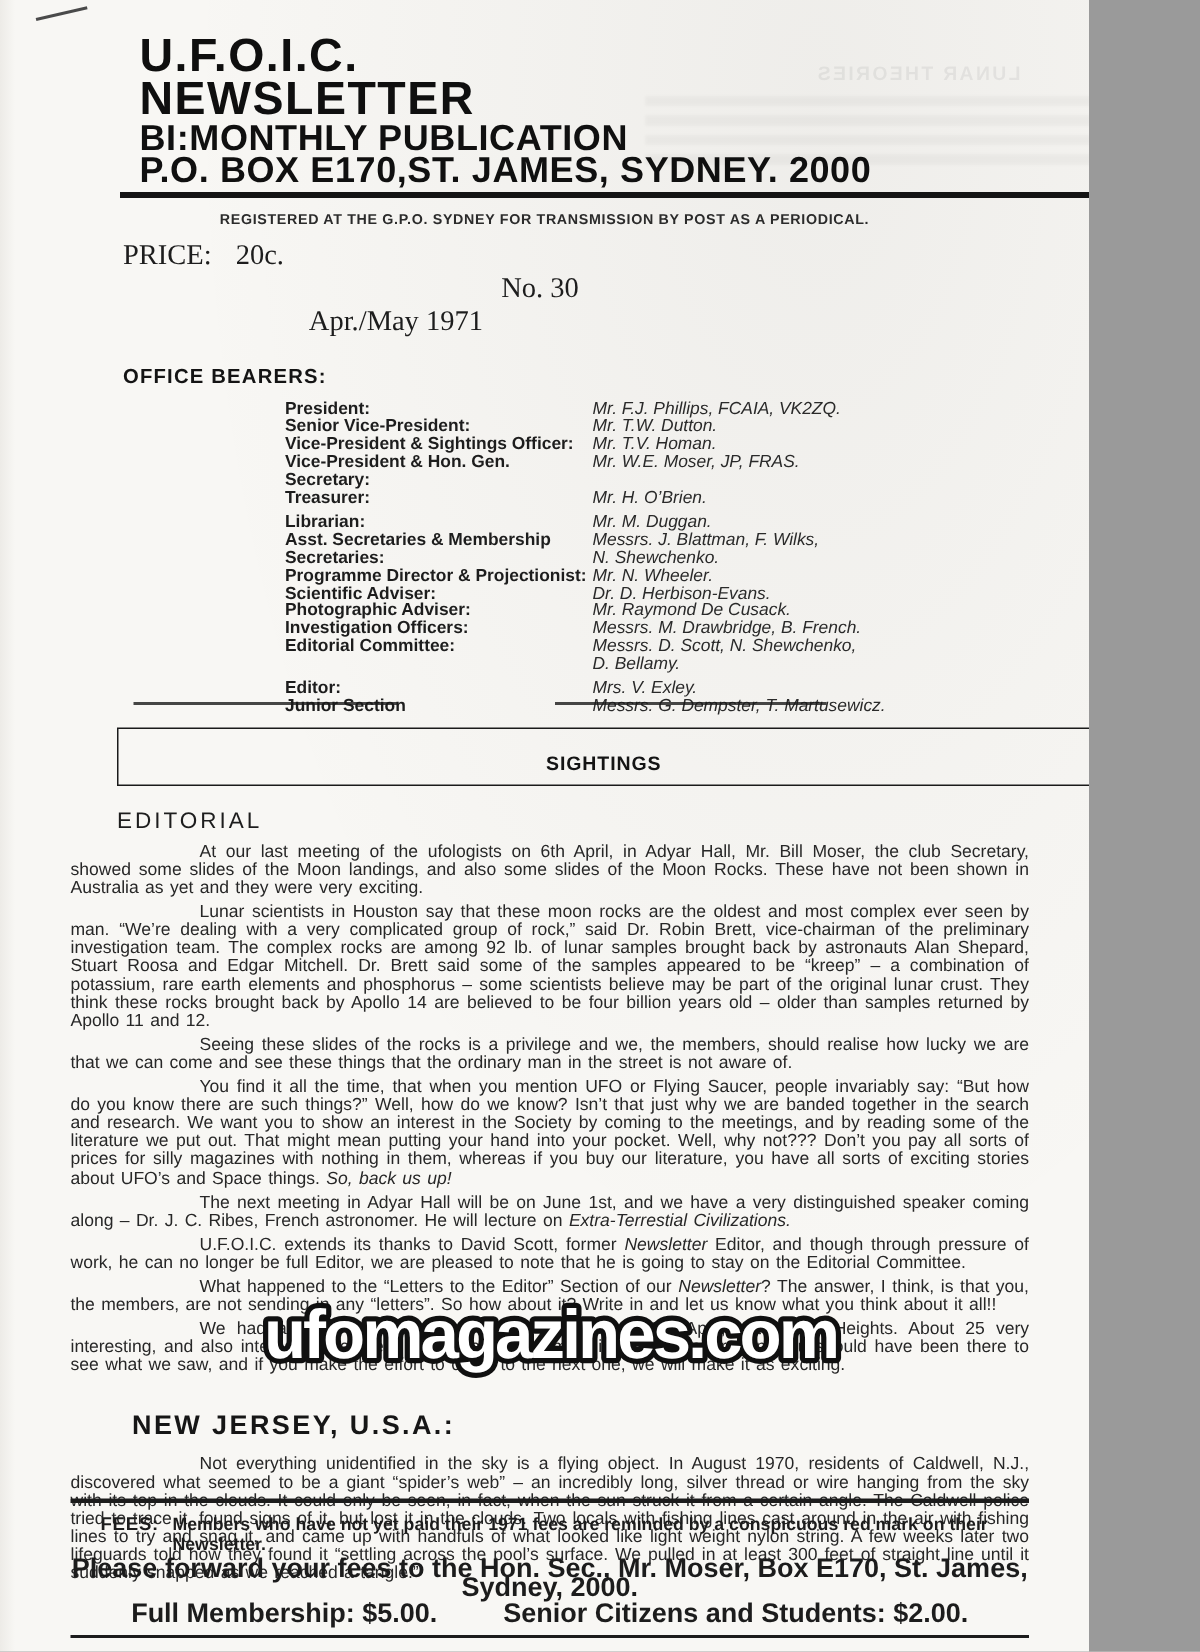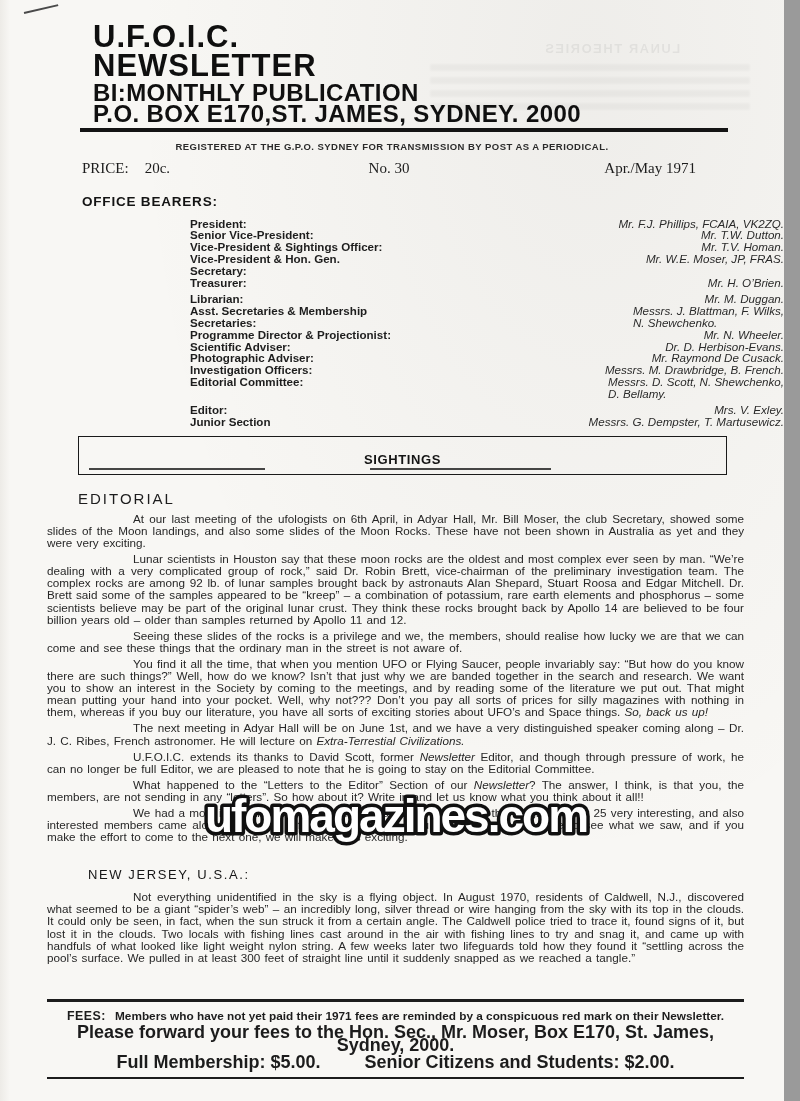--- a/index.html
+++ b/index.html
@@ -1,17 +1,17 @@
 <!DOCTYPE html>
 <html><head>
 <meta charset="utf-8">
 <style>
   html,body { margin:0; padding:0; background:#9a9a9a; }
   .page {
-    position:relative; width:784px; height:1101px; overflow:hidden;
+    position:relative; width:726px; height:1101px; overflow:hidden;
     margin:0; box-sizing:border-box;
     font-family:"Liberation Sans", sans-serif; color:#262626;
     background:
       radial-gradient(ellipse at 75% 6%, rgba(60,55,50,0.05), rgba(0,0,0,0) 55%),
       linear-gradient(90deg, #edebe7 0px, #f8f7f4 10px, #f8f7f4 790px, #f1efec 800px),
       #f8f7f4;
   }
   
   .scan-line { position:absolute; left:24px; top:12px; width:35px; height:1.7px;
     background:#4a4a4a; transform:rotate(-13deg); transform-origin:left center; }
@@ -26,30 +26,30 @@
   .masthead { margin:22px 0 0 93px; }
   .mast-title { font-size:31px; font-weight:bold; letter-spacing:1px; line-height:29px; color:#0f0f0f; }
   .mast-sub { font-size:24px; font-weight:bold; letter-spacing:0.4px; line-height:20.5px; color:#101010; }
   .mast-sub.first { margin-top:3px; }
   .rule-thick { margin:4px 0 0 80px; width:648px; height:3.5px; background:#141414; }
   .registered { margin-top:9px; text-align:center; font-size:9.5px; font-weight:bold;
     letter-spacing:0.45px; color:#2b2b2b; }
 
   
   .price-row { display:flex; margin:8px 88px 0 82px; font-family:"Liberation Serif", serif;
-    font-size:15px; color:#1d1d1d; }
+    font-size:19px; color:#1d1d1d;flex-direction:column; }
   .price-left { width:240px; }
   .price-left .val { margin-left:16px; }
   .price-center { flex:1; text-align:center; }
   .price-right { width:240px; text-align:right; }
 
   
   .ob-heading { margin:17px 0 0 82px; font-size:13.5px; font-weight:bold; letter-spacing:0.8px; color:#141414; }
   .ob-table { margin:9px 0 0 190px; font-size:11.6px; line-height:11.9px; }
-  .ob-row { display:flex;justify-content:space-between; }
+  .ob-row { display:flex; }
   .ob-row.gap { margin-top:4px; }
   .ob-role { width:205px; font-weight:bold; color:#1d1d1d; }
   .ob-names { font-style:italic; color:#2a2a2a; }
 
   
   .sightings-box { margin:8px 0 0 78px; width:627px; border:1.5px solid #1a1a1a;
     padding:15px 10px 7px; text-align:center; }
   .sightings-title { font-size:13px; font-weight:bold; letter-spacing:0.6px; color:#141414; }
   .sightings-text { margin-top:3px; font-size:11px; font-weight:bold; line-height:13.2px; color:#1e1e1e; }
   .artifact-line { position:absolute; height:2px; background:rgba(25,25,25,0.8); }
@@ -59,21 +59,21 @@
   
   .editorial-heading { margin:15px 0 0 78px; font-size:15px; letter-spacing:2px; color:#1d1d1d; }
   .editorial-body { position:relative; margin:0 40px 0 47px; }
   p.body-para { margin:4px 0 0; text-indent:86px; text-align:justify;
     font-size:11.7px; line-height:12.1px; color:#272727; word-spacing:1px; }
   p.body-para:first-child { margin-top:6px; }
   .watermark { position:absolute; bottom:-6px; left:50%; transform:translateX(-50%); }
   .watermark text { font-family:"Liberation Sans", sans-serif; font-weight:bold; letter-spacing:-2px; }
 
   
-  .nj-heading { margin:24px 0 0 88px; font-size:13px; font-weight:normal; letter-spacing:1.6px; color:#161616; }
+  .nj-heading { margin:24px 0 0 88px; font-size:18px; font-weight:bold; letter-spacing:1.6px; color:#161616; }
   .nj-body { margin:0 40px 0 47px; }
   .nj-body p.body-para:first-child { margin-top:9px; }
 
   
   .fees-block { position:absolute; left:47px; right:40px; top:999px; }
   .fees-rule { height:2.5px; background:#1c1c1c; }
   .fees-line1 { margin-top:8px; display:flex; padding-left:20px; font-weight:bold; font-size:11.8px; line-height:13px; color:#1c1c1c; }
   .fees-label { letter-spacing:0.5px; margin-right:9px; font-size:12.4px; }
   .fees-line2, .fees-line3 { text-align:center; font-weight:bold; font-size:18px; line-height:13px;
     margin-top:3.5px; color:#1c1c1c; }

